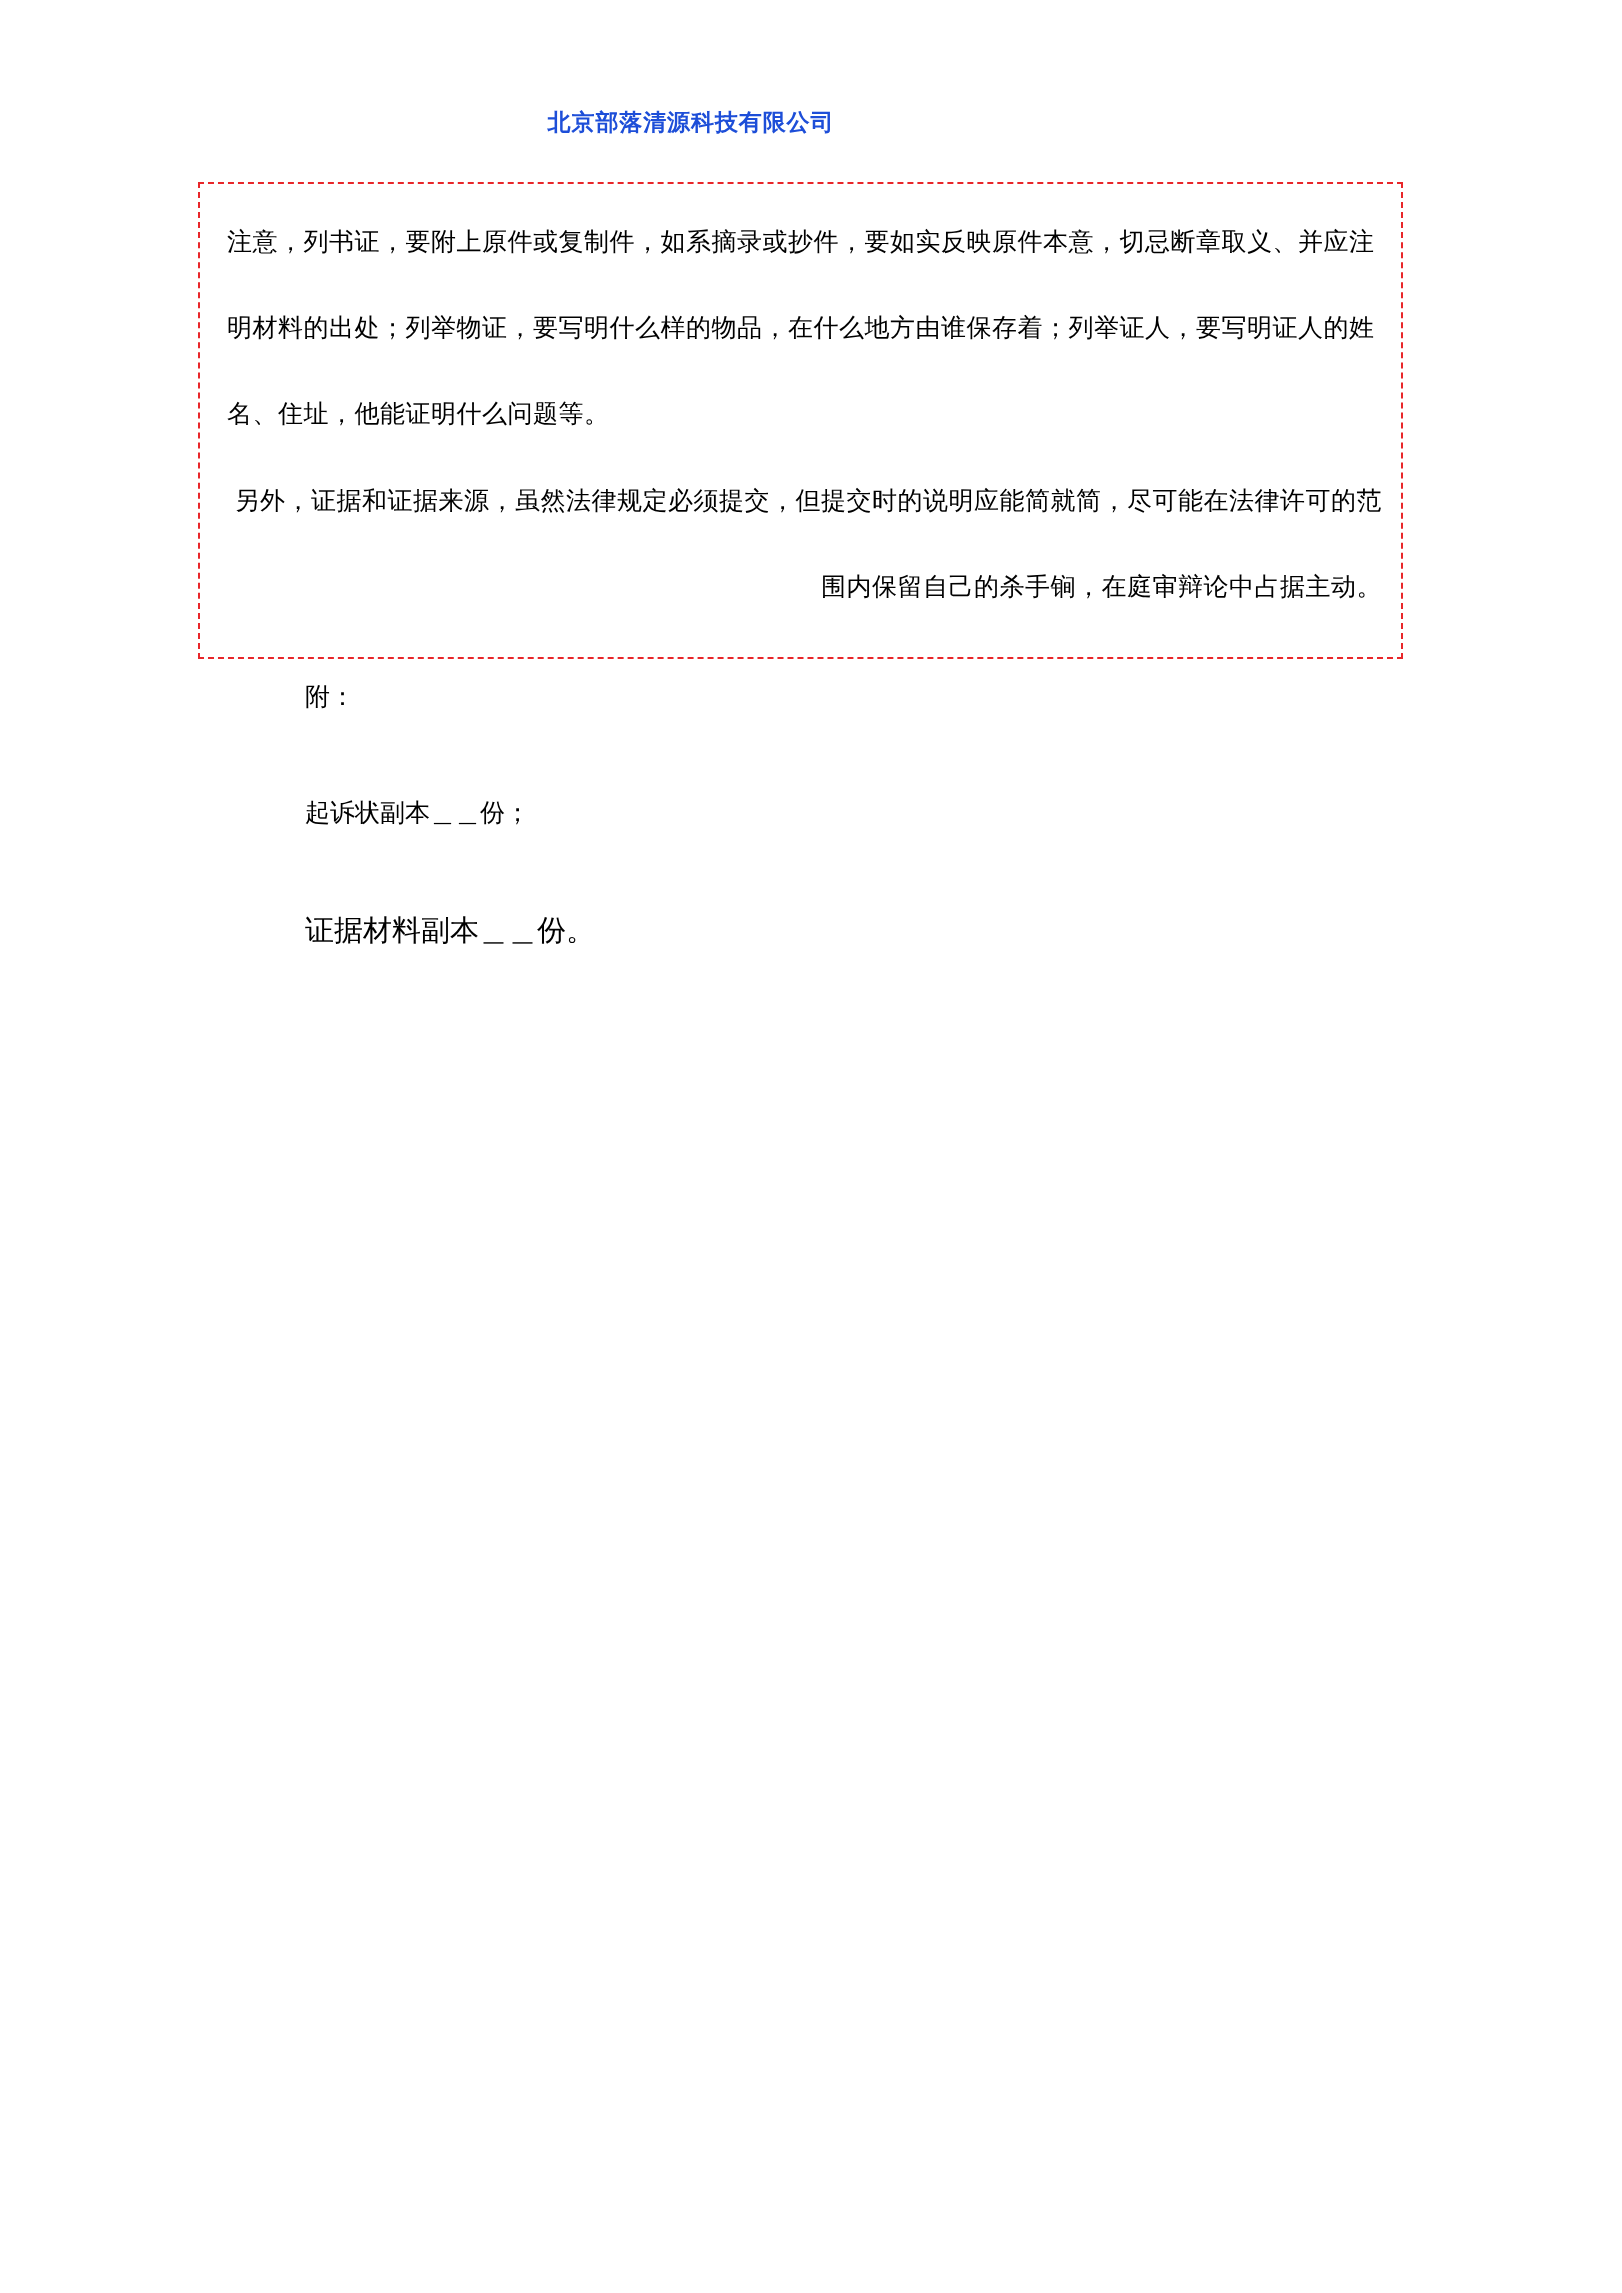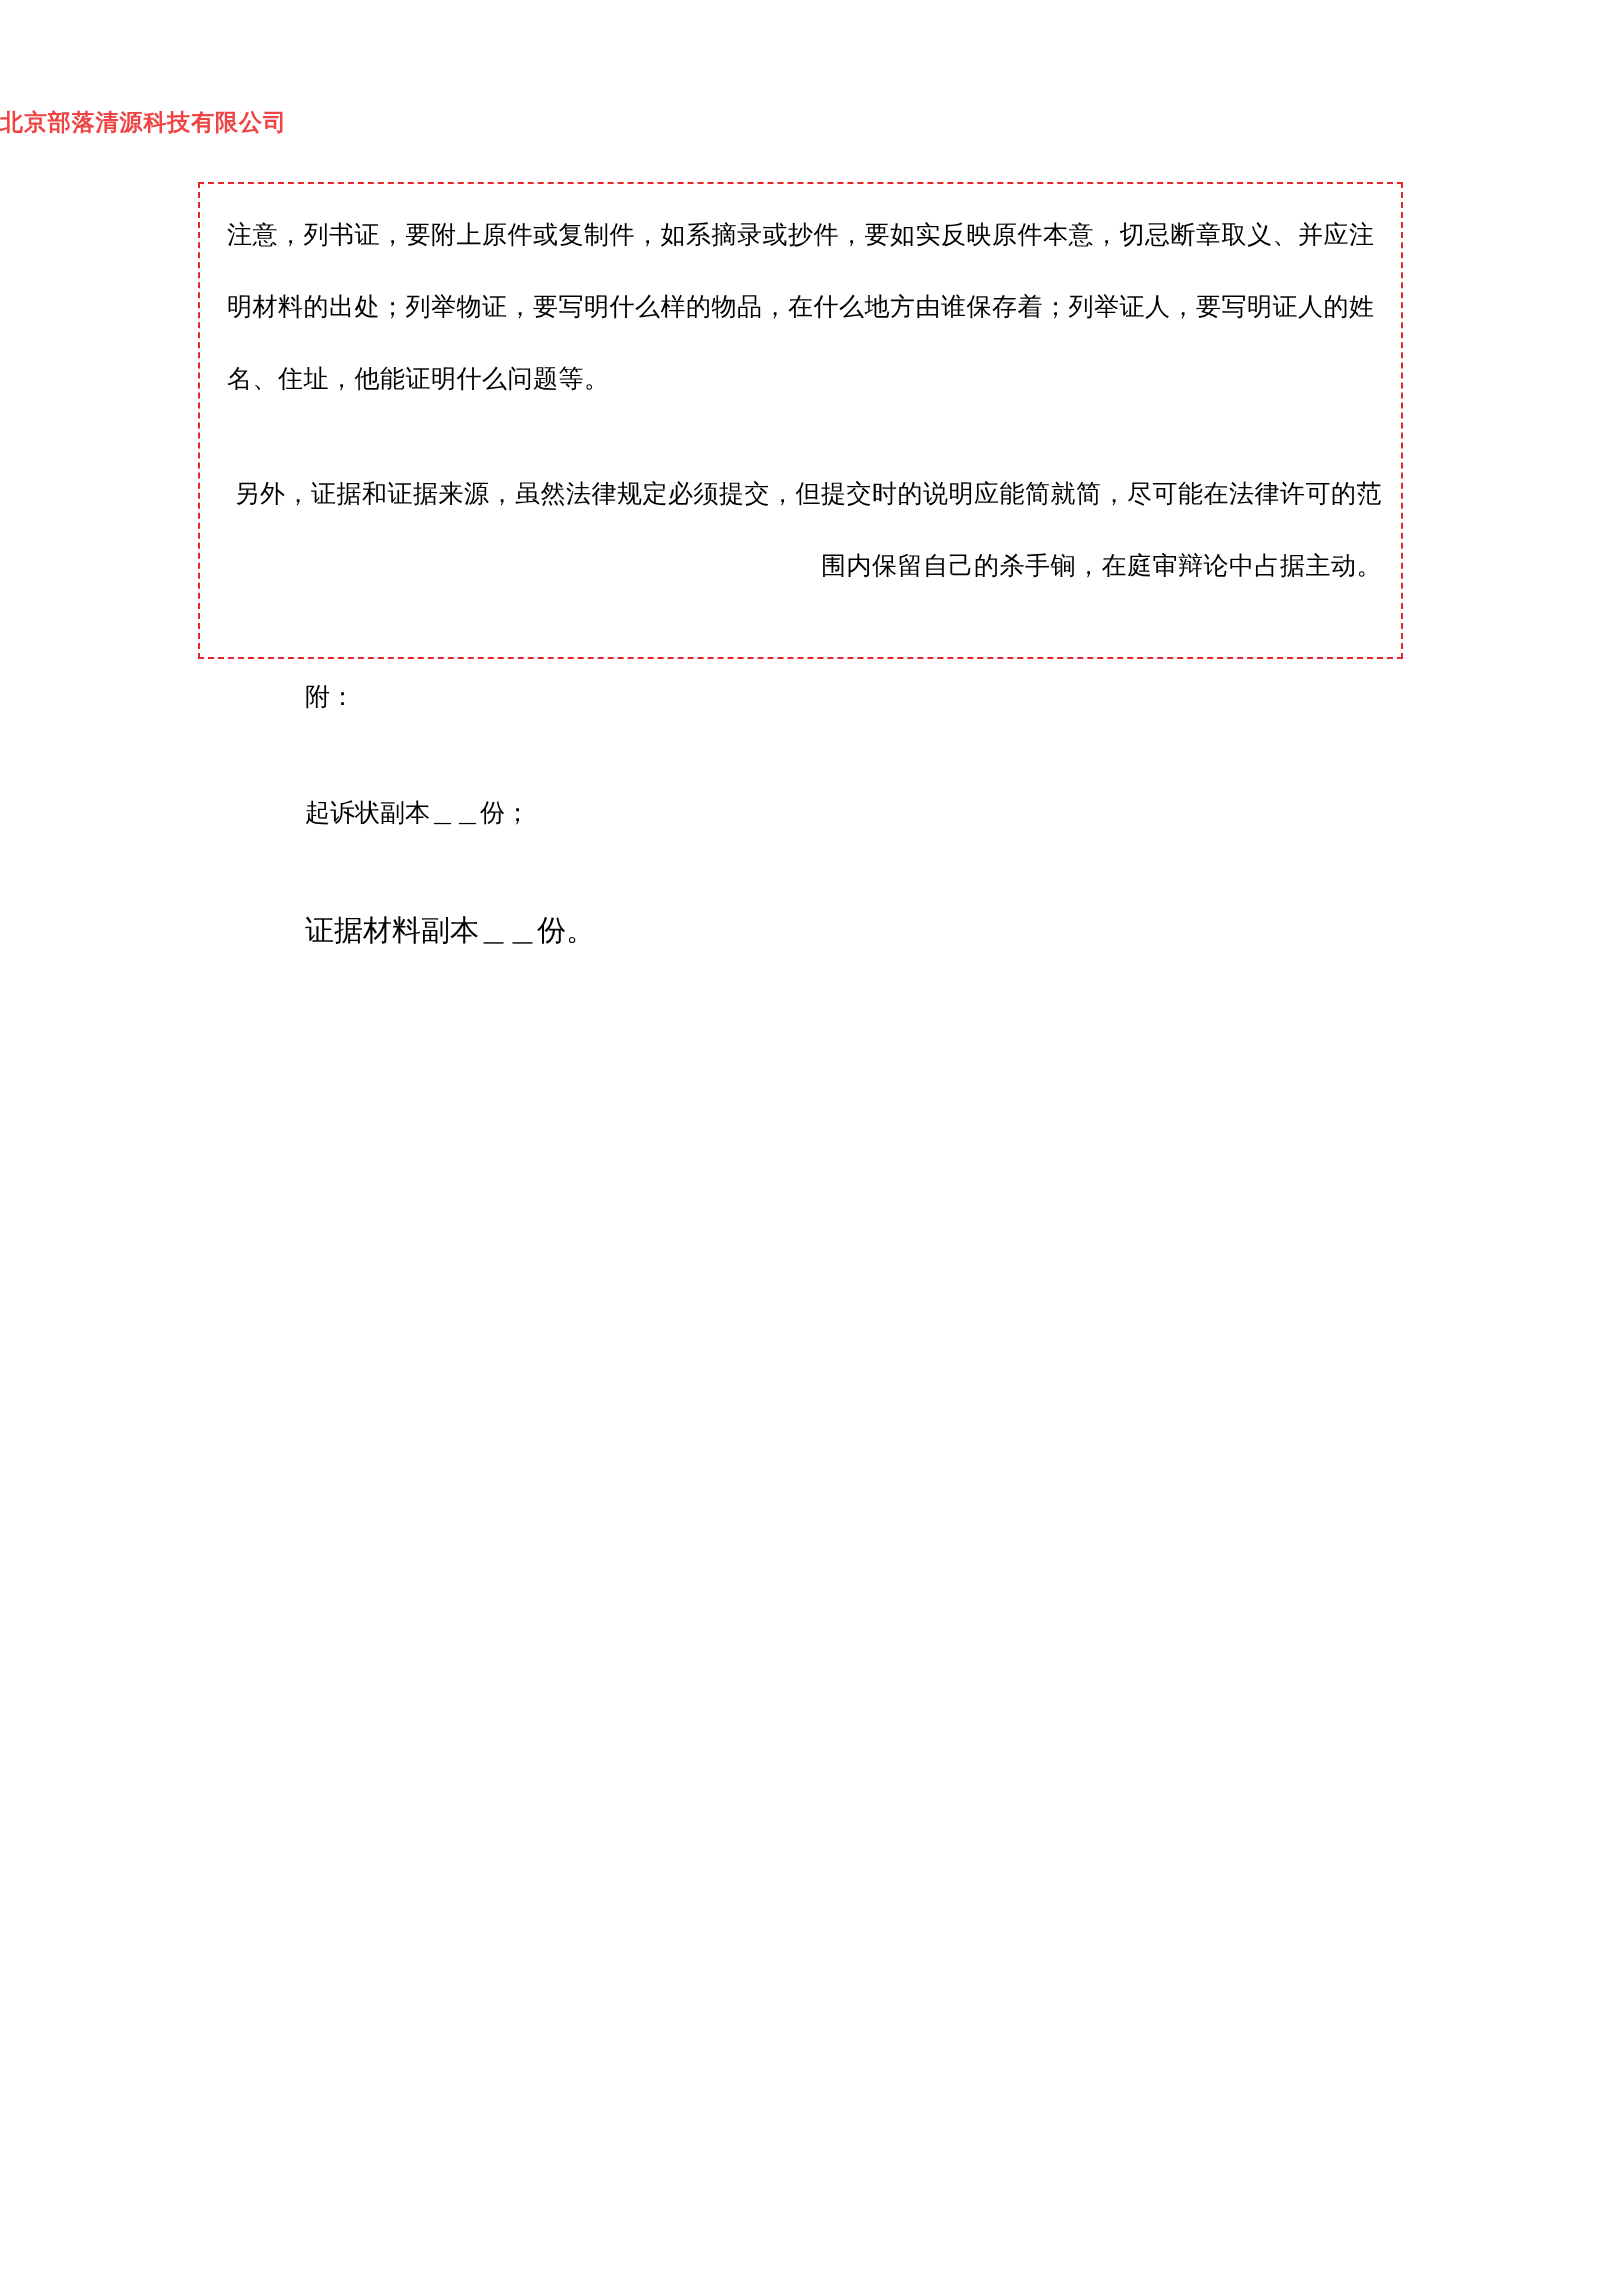--- a/index.html
+++ b/index.html
@@ -21,39 +21,39 @@
     top: 0;
     width: 1623px;
     height: 2294px;
     background: #ffffff;
   }
   .header-line {
     position: absolute;
     left: 0;
     top: 107px;
     width: 1382px;
-    text-align: left;
+    text-align: center;
     font-size: 23px;
     font-weight: bold;
     letter-spacing: 0.9px;
-    color: #ef4444;
+    color: #1d4ed8;
   }
   .dashed-box {
     position: absolute;
     left: 198px;
     top: 182px;
     width: 1205px;
     height: 477px;
     border: 2.3px dashed #e8262a;
     box-sizing: border-box;
   }
   .body-para {
     position: absolute;
     font-size: 25px;
-    line-height: 72px;
+    line-height: 86px;
     color: #000;
     letter-spacing: 0.5px;
   }
   .para-1 {
     left: 227px;
     top: 198px;
     width: 1155px;
   }
   .para-2 {
     left: 227px;

